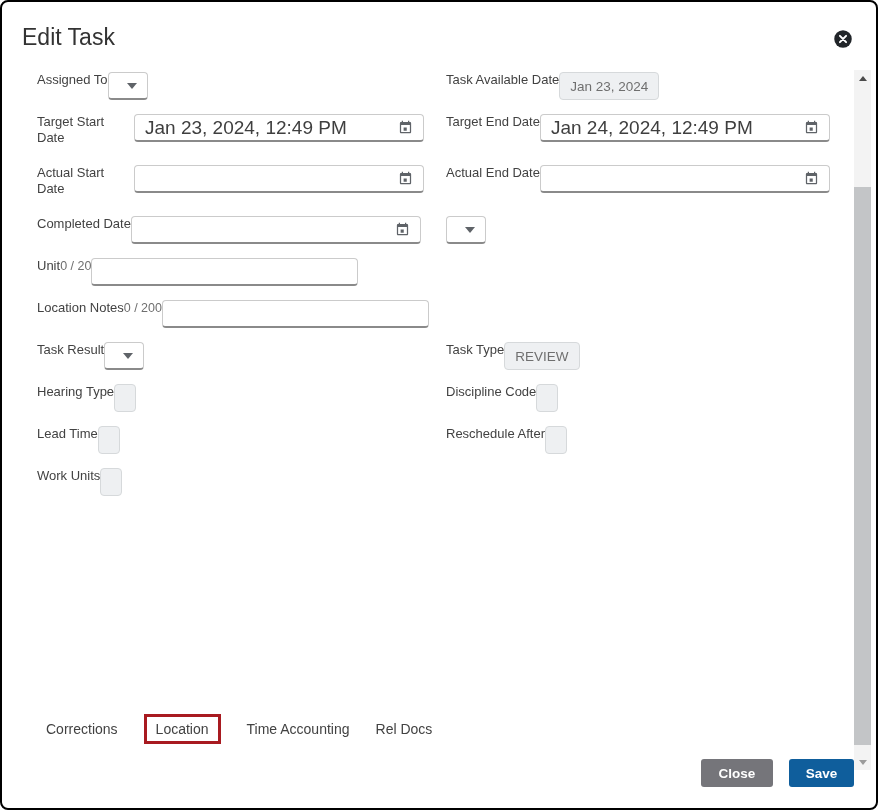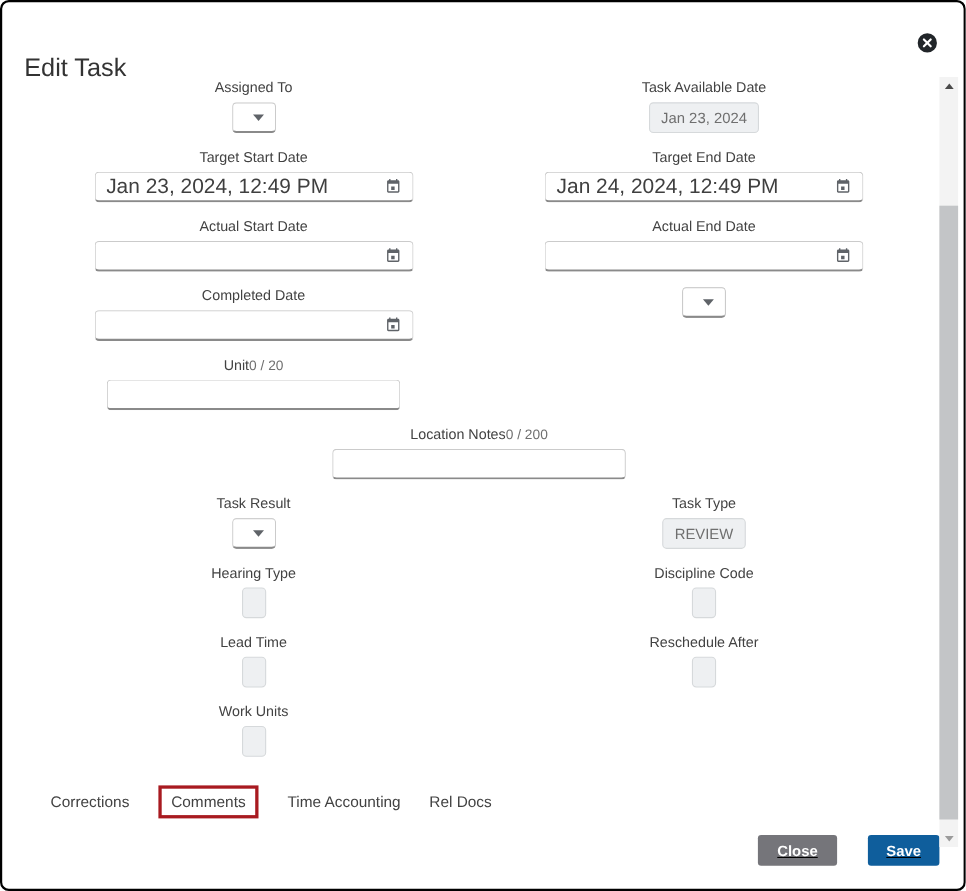--- a/index.html
+++ b/index.html
@@ -1,46 +1,46 @@
 <!DOCTYPE html>
 <html><head>
 <meta charset="utf-8">
 <style>
   html,body{margin:0;padding:0;background:#fff;}
   .dialog{
     position:relative;width:878px;height:810px;box-sizing:border-box;
     border:2px solid #000;border-radius:8px;background:#fff;overflow:hidden;
     font-family:"Liberation Sans",sans-serif;
   }
-  .title{position:absolute;left:20px;top:22px;font-size:23px;color:#333;font-weight:400;margin-top:24px;}
+  .title{position:absolute;left:20px;top:22px;font-size:23px;color:#333;font-weight:400;}
   .close-x{position:absolute;right:23px;top:27px;width:20px;height:20px;cursor:pointer;}
   .form{position:absolute;left:35px;top:70px;width:797px;}
   .row{display:grid;grid-template-columns:387px 388px;column-gap:22px;margin-bottom:14px;}
   .row.full{grid-template-columns:797px;}
-  .field{display:flex;flex-direction:column;align-items:center;}
+  .field{display:flex;flex-direction:row;}
   .label-row{display:flex;justify-content:space-between;align-items:baseline;margin-bottom:5px;}
   .label{font-size:13px;color:#424242;line-height:16px;}
   .counter{font-size:12.5px;color:#6f6f6f;line-height:16px;}
   .box{
     height:28px;box-sizing:border-box;border:1px solid #cbcbcb;border-radius:4px;
     display:flex;align-items:center;justify-content:space-between;
     padding:0 10px;font-size:13.5px;color:#3f3f3f;background:#fff;
   }
   .box.editable{border-bottom:2px solid #8a8a8a;}
   .box.disabled{background:#eef0f2;border:1px solid #d6d9db;color:#6f6f6f;}
   .box-input{border:none;outline:none;flex:1;min-width:0;height:100%;padding:0;
     font-family:inherit;font-size:19px;color:#3f3f3f;background:transparent;}
   .caret-down{width:0;height:0;border-left:5px solid transparent;border-right:5px solid transparent;
     border-top:6px solid #5f6368;flex:none;margin-left:8px;}
   .cal-icon{flex:none;margin-left:8px;display:flex;}
   .tabs{position:absolute;left:44px;top:712px;display:flex;align-items:center;gap:26px;
     font-size:14px;color:#424242;}
   .tab{padding:5px 0;cursor:pointer;white-space:nowrap;}
   .tab.highlighted{border:3px solid #a81a20;padding:4px 9px;}
-  .footer{position:absolute;top:757px;right:22px;display:flex;gap:28px;text-decoration:underline;}
+  .footer{position:absolute;top:757px;right:22px;display:flex;gap:16px;}
   .btn{height:28px;border:none;border-radius:3px;color:#fff;font-weight:bold;
     font-size:13.5px;font-family:inherit;display:flex;align-items:center;justify-content:center;cursor:pointer;}
   .btn-close{width:72px;background:#75757a;}
   .btn-save{width:65px;background:#0f5e9c;}
   .scrollbar{position:absolute;top:68px;right:5px;width:17px;height:700px;background:#f3f3f3;}
   .scroll-btn{position:absolute;left:0;width:17px;height:16px;display:flex;align-items:center;justify-content:center;cursor:pointer;}
   .scroll-btn.up{top:0;}
   .scroll-btn.down{bottom:0;}
   .tri-up{width:0;height:0;border-left:4px solid transparent;border-right:4px solid transparent;border-bottom:5px solid #4a4a4a;}
   .tri-down{width:0;height:0;border-left:4px solid transparent;border-right:4px solid transparent;border-top:5px solid #9b9b9b;}
@@ -254,21 +254,21 @@
           <span></span>
         </div>
       </div>
       <div></div>
     </div>
 
   </div>
 
   <div class="tabs">
     <span class="tab">Corrections</span>
-    <span class="tab highlighted">Comments</span>
+    <span class="tab highlighted">Location</span>
     <span class="tab">Time Accounting</span>
     <span class="tab">Rel Docs</span>
   </div>
 
   <div class="footer">
     <button class="btn btn-close">Close</button>
     <button class="btn btn-save">Save</button>
   </div>
 
   <div class="scrollbar">

